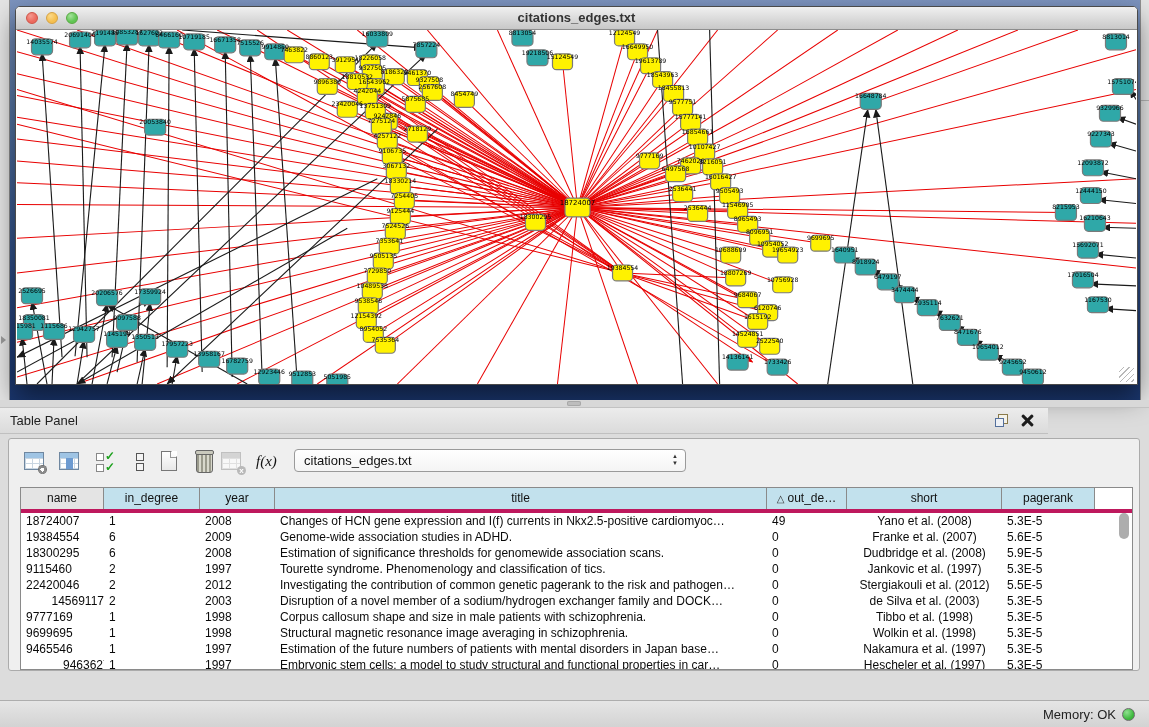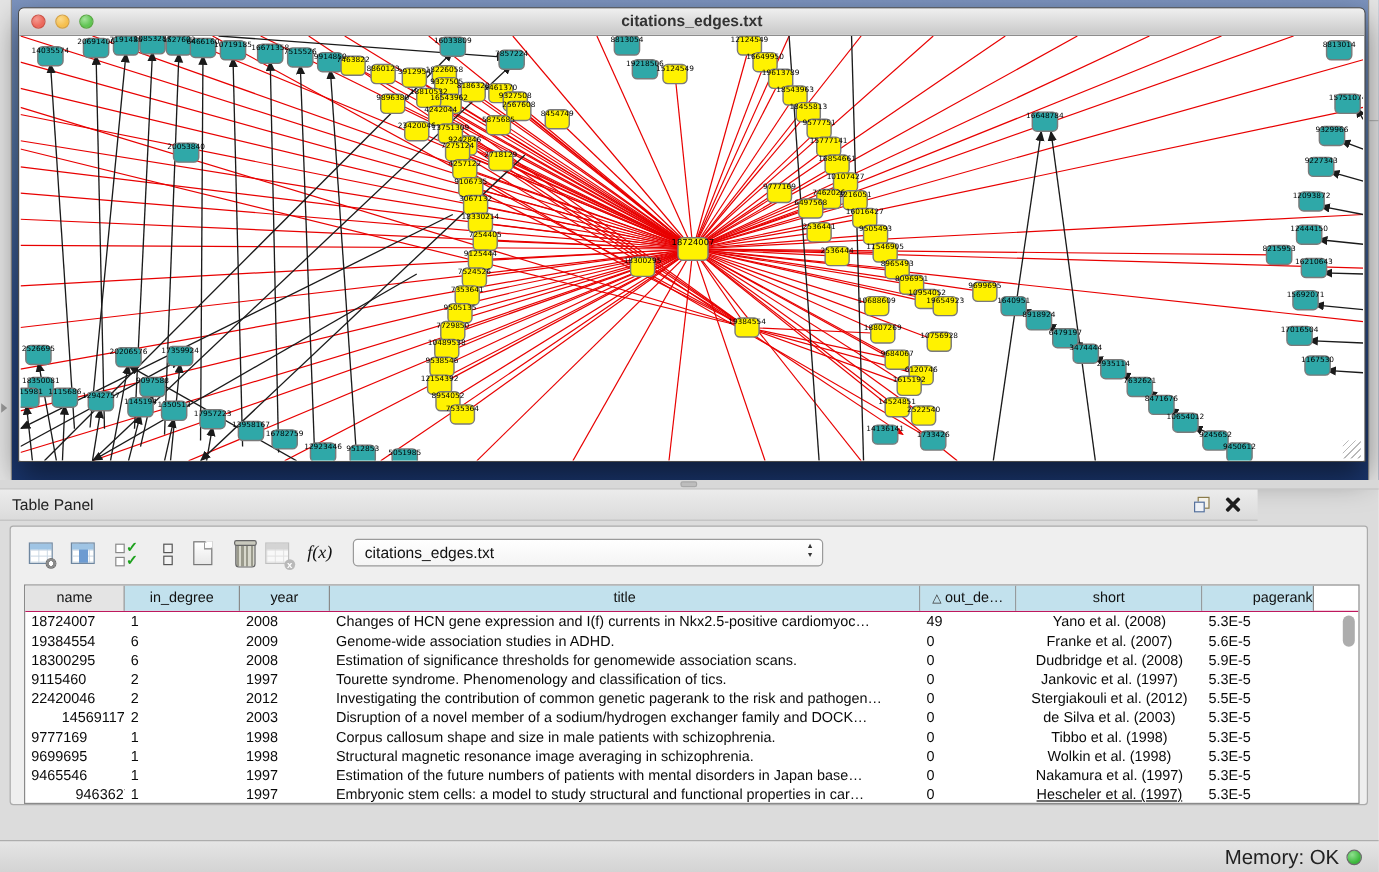--- a/index.html
+++ b/index.html
@@ -75,21 +75,21 @@
     color:#fff;font-size:8px;line-height:9px;text-align:center;font-weight:bold;}
   .fx{position:absolute;top:3px;font-family:"Liberation Serif",serif;font-style:italic;font-size:15px;color:#111;}
   .combo{position:absolute;left:274px;top:0px;width:392px;height:23px;background:linear-gradient(#fff,#f4f4f4);
     border:1px solid #9a9a9a;border-radius:4px;box-sizing:border-box;cursor:pointer;}
   .combo .val{position:absolute;left:9px;top:0;line-height:21px;font-size:13px;color:#111;}
   .combo .stepper{position:absolute;right:7px;top:3px;font-size:6px;color:#333;line-height:7px;text-align:center;}
 
   
   .tview{position:absolute;left:11px;top:48px;width:1113px;height:183px;background:#fff;
     border:1px solid #8a8a8a;box-sizing:border-box;overflow:hidden;}
-  .thead{display:flex;height:21px;border-bottom:1px solid #be185d;}
+  .thead{display:flex;height:21px;border-bottom:4px solid #be185d;}
   .th{box-sizing:border-box;border-right:1px solid #8a8a8a;background:#C2E1ED;
     font-size:12px;color:#111;text-align:center;line-height:20px;overflow:hidden;white-space:nowrap;cursor:pointer;}
   .th.gray{background:#E4E4E4;}
   .th .sortglyph{font-size:10px;color:#333;margin-right:3px;}
   .trow{display:flex;height:16px;cursor:default;}
   .td{box-sizing:border-box;font-size:12px;color:#0a0a0a;line-height:16px;white-space:nowrap;overflow:hidden;
     padding-left:5px;}
   .td.center{text-align:center;padding-left:0;}
   .vthumb{position:absolute;right:3px;top:25px;width:10px;height:26px;border-radius:5px;background:#ADADAD;cursor:pointer;}
 
@@ -98,21 +98,21 @@
     border-radius:5px;overflow:hidden;background:#fff;}
   .tab{line-height:20px;font-size:13px;color:#1a1a1a;background:linear-gradient(#FFFFFF,#F0F0F0);
     border-right:1px solid #c6c6c6;padding:0 13px;cursor:pointer;white-space:nowrap;}
   .tab:last-child{border-right:none;}
   .tab.selected{background:linear-gradient(#8E8E8E,#707070);color:#F2F2F2;}
 
   
   .statusbar{position:absolute;left:0;top:700px;width:1149px;height:27px;
     background:linear-gradient(#E5E5E5,#D3D3D3);border-top:1px solid #ADADAD;box-sizing:border-box;}
   .memory{position:absolute;right:14px;top:0;height:27px;display:flex;align-items:center;gap:6px;}
-  .memory .mlabel{font-size:17px;color:#222;}
+  .memory .mlabel{font-size:13px;color:#222;}
   .memdot{width:13px;height:13px;border-radius:50%;background:radial-gradient(circle at 35% 30%,#8FE08F,#3CB83C 65%);
     border:1px solid #6b6b6b;box-sizing:border-box;}
 </style>
 </head>
 <body>
 
 <div class="screen">
 
   <div class="desktop">
     <div class="sliver left">
@@ -635,21 +635,21 @@
     </div>
 
     <div class="tview">
       <div class="thead" id="thead">
           <div class="th gray" style="width: 83px;">name</div>
           <div class="th" style="width: 96px;">in_degree</div>
           <div class="th" style="width: 75px;">year</div>
           <div class="th" style="width: 492px;">title</div>
           <div class="th" style="width: 80px;"><span class="sortglyph">△</span>out_de…</div>
           <div class="th" style="width: 155px;">short</div>
-          <div class="th" style="width: 93px; text-align: right;">pagerank</div>
+          <div class="th" style="width: 93px;">pagerank</div>
         </div>
       <div id="tbody">
           <div class="trow">
             <div class="td" style="width: 83px;">18724007</div>
             <div class="td" style="width: 96px;">1</div>
             <div class="td" style="width: 75px;">2008</div>
             <div class="td" style="width: 492px;">Changes of HCN gene expression and I(f) currents in Nkx2.5-positive cardiomyoc…</div>
             <div class="td" style="width: 80px;">49</div>
             <div class="td center" style="width: 155px;">Yano et al. (2008)</div>
             <div class="td" style="width: 93px;">5.3E-5</div>

